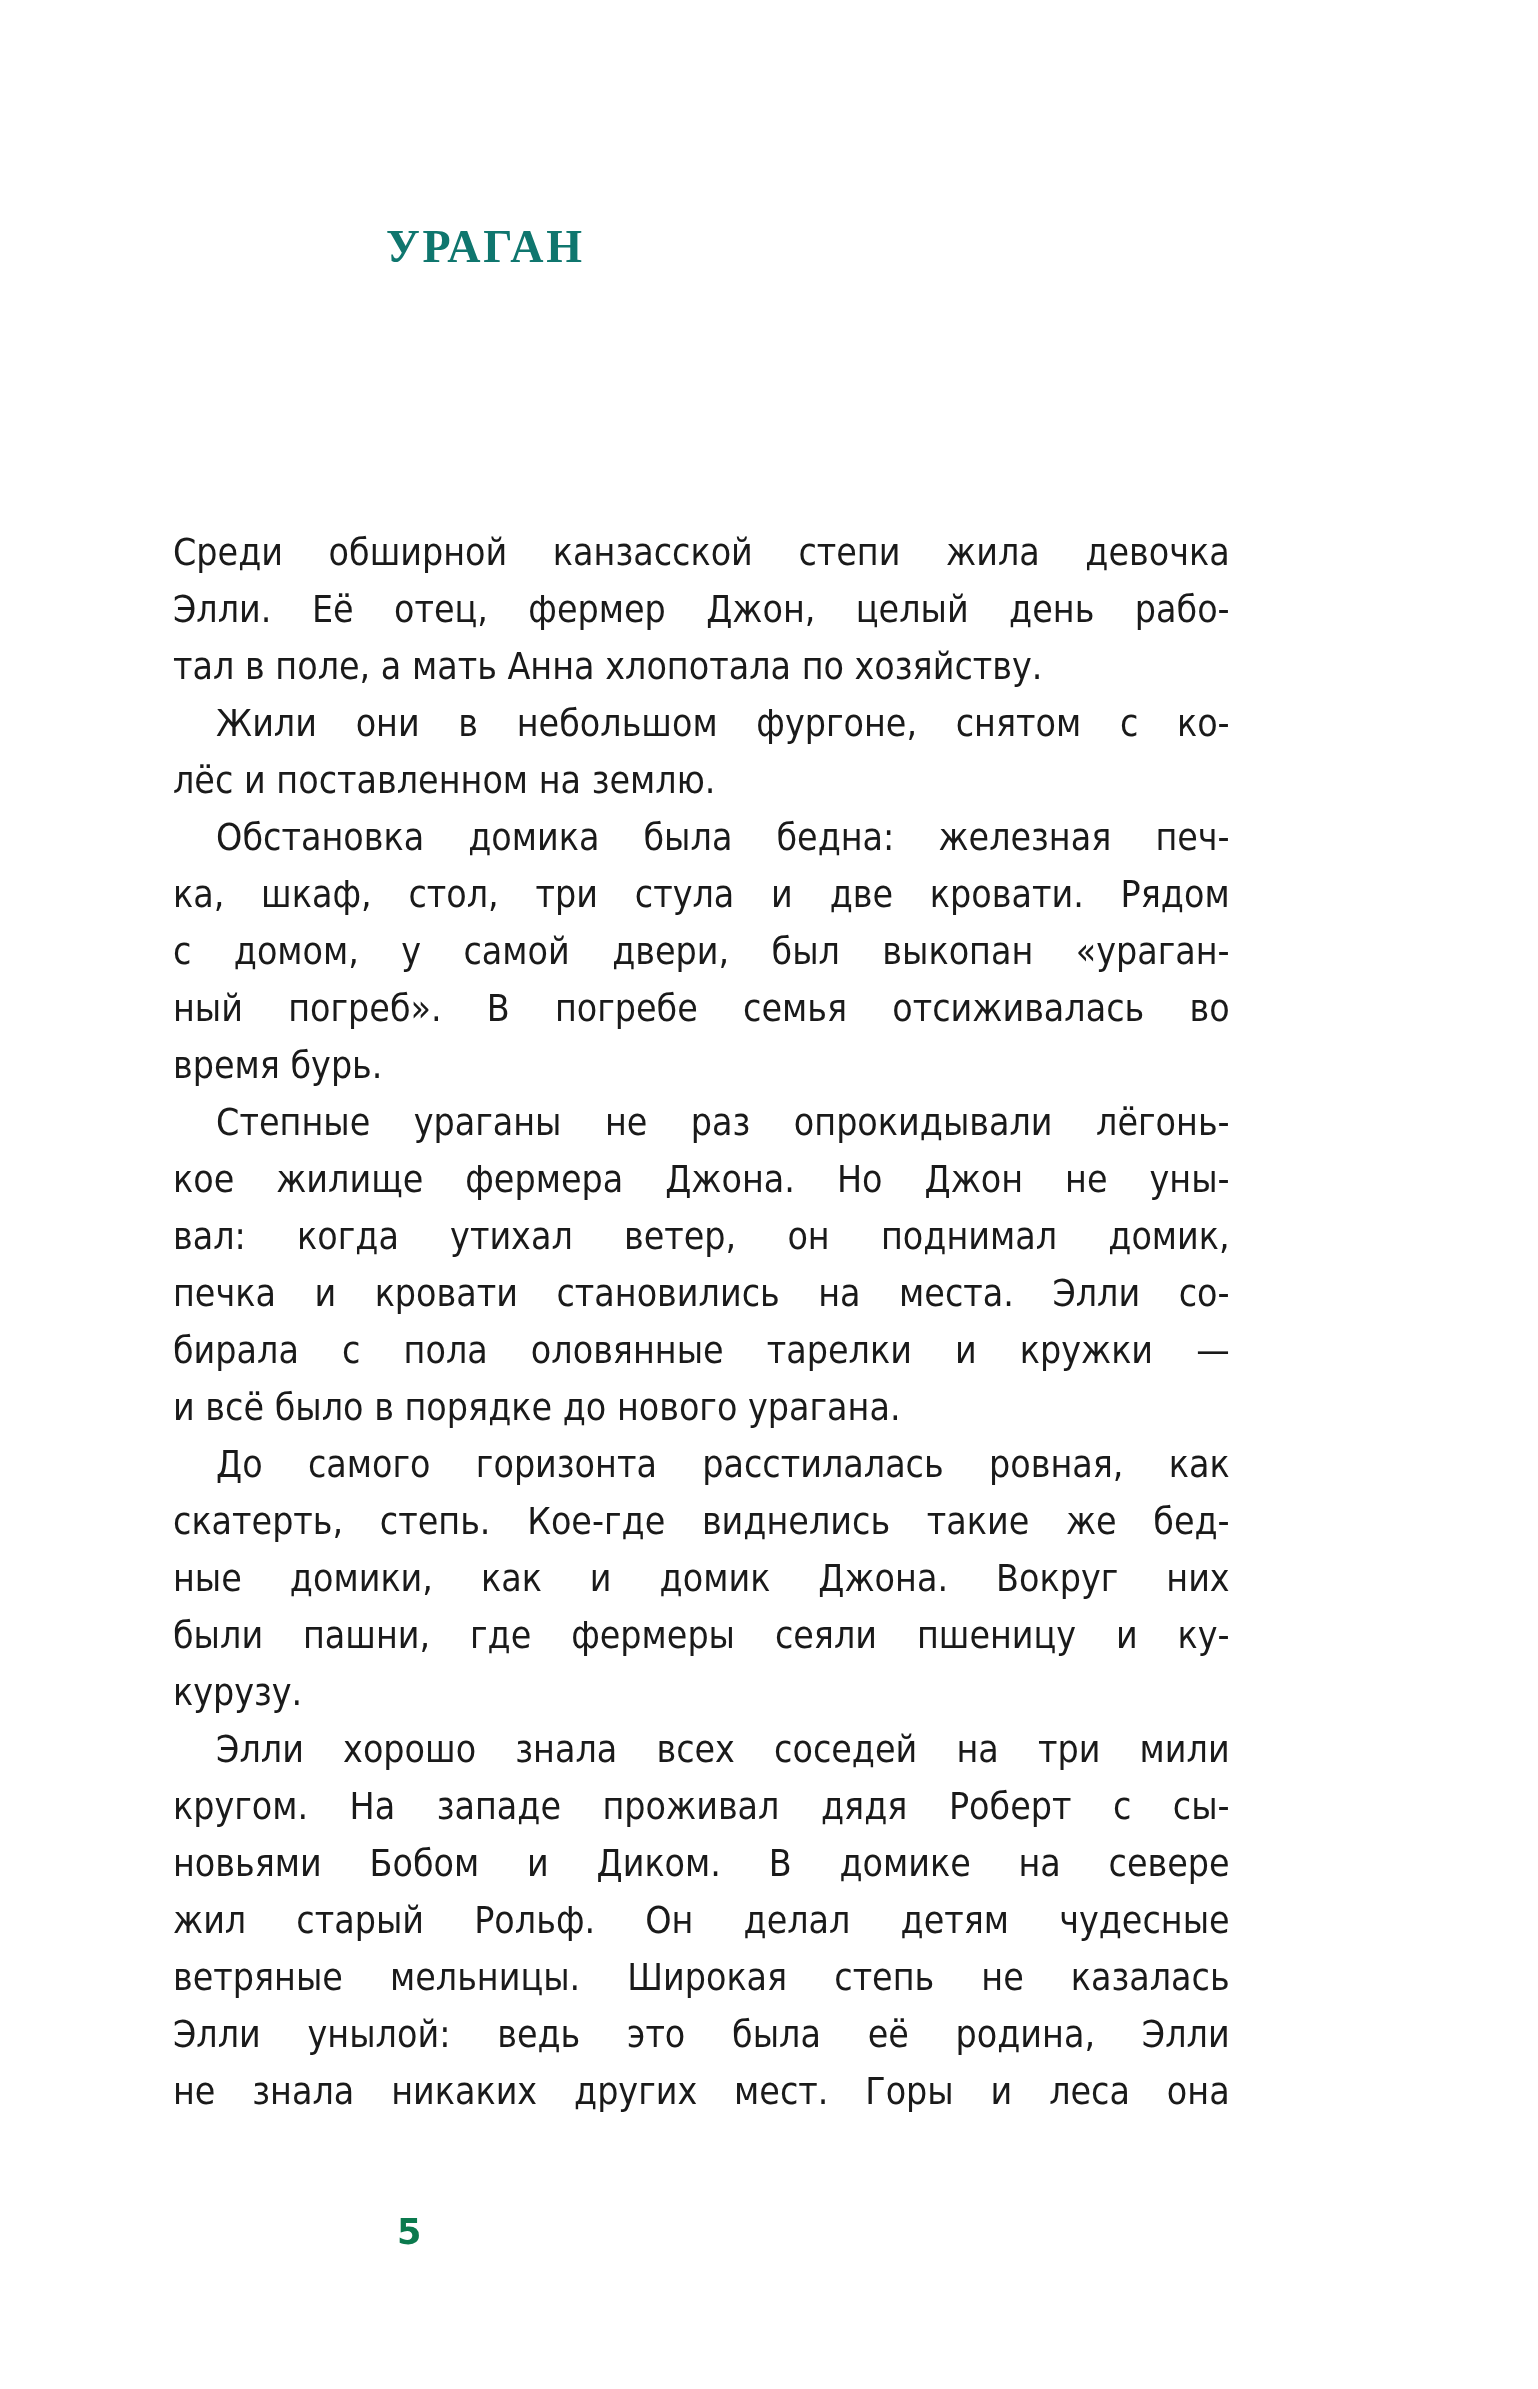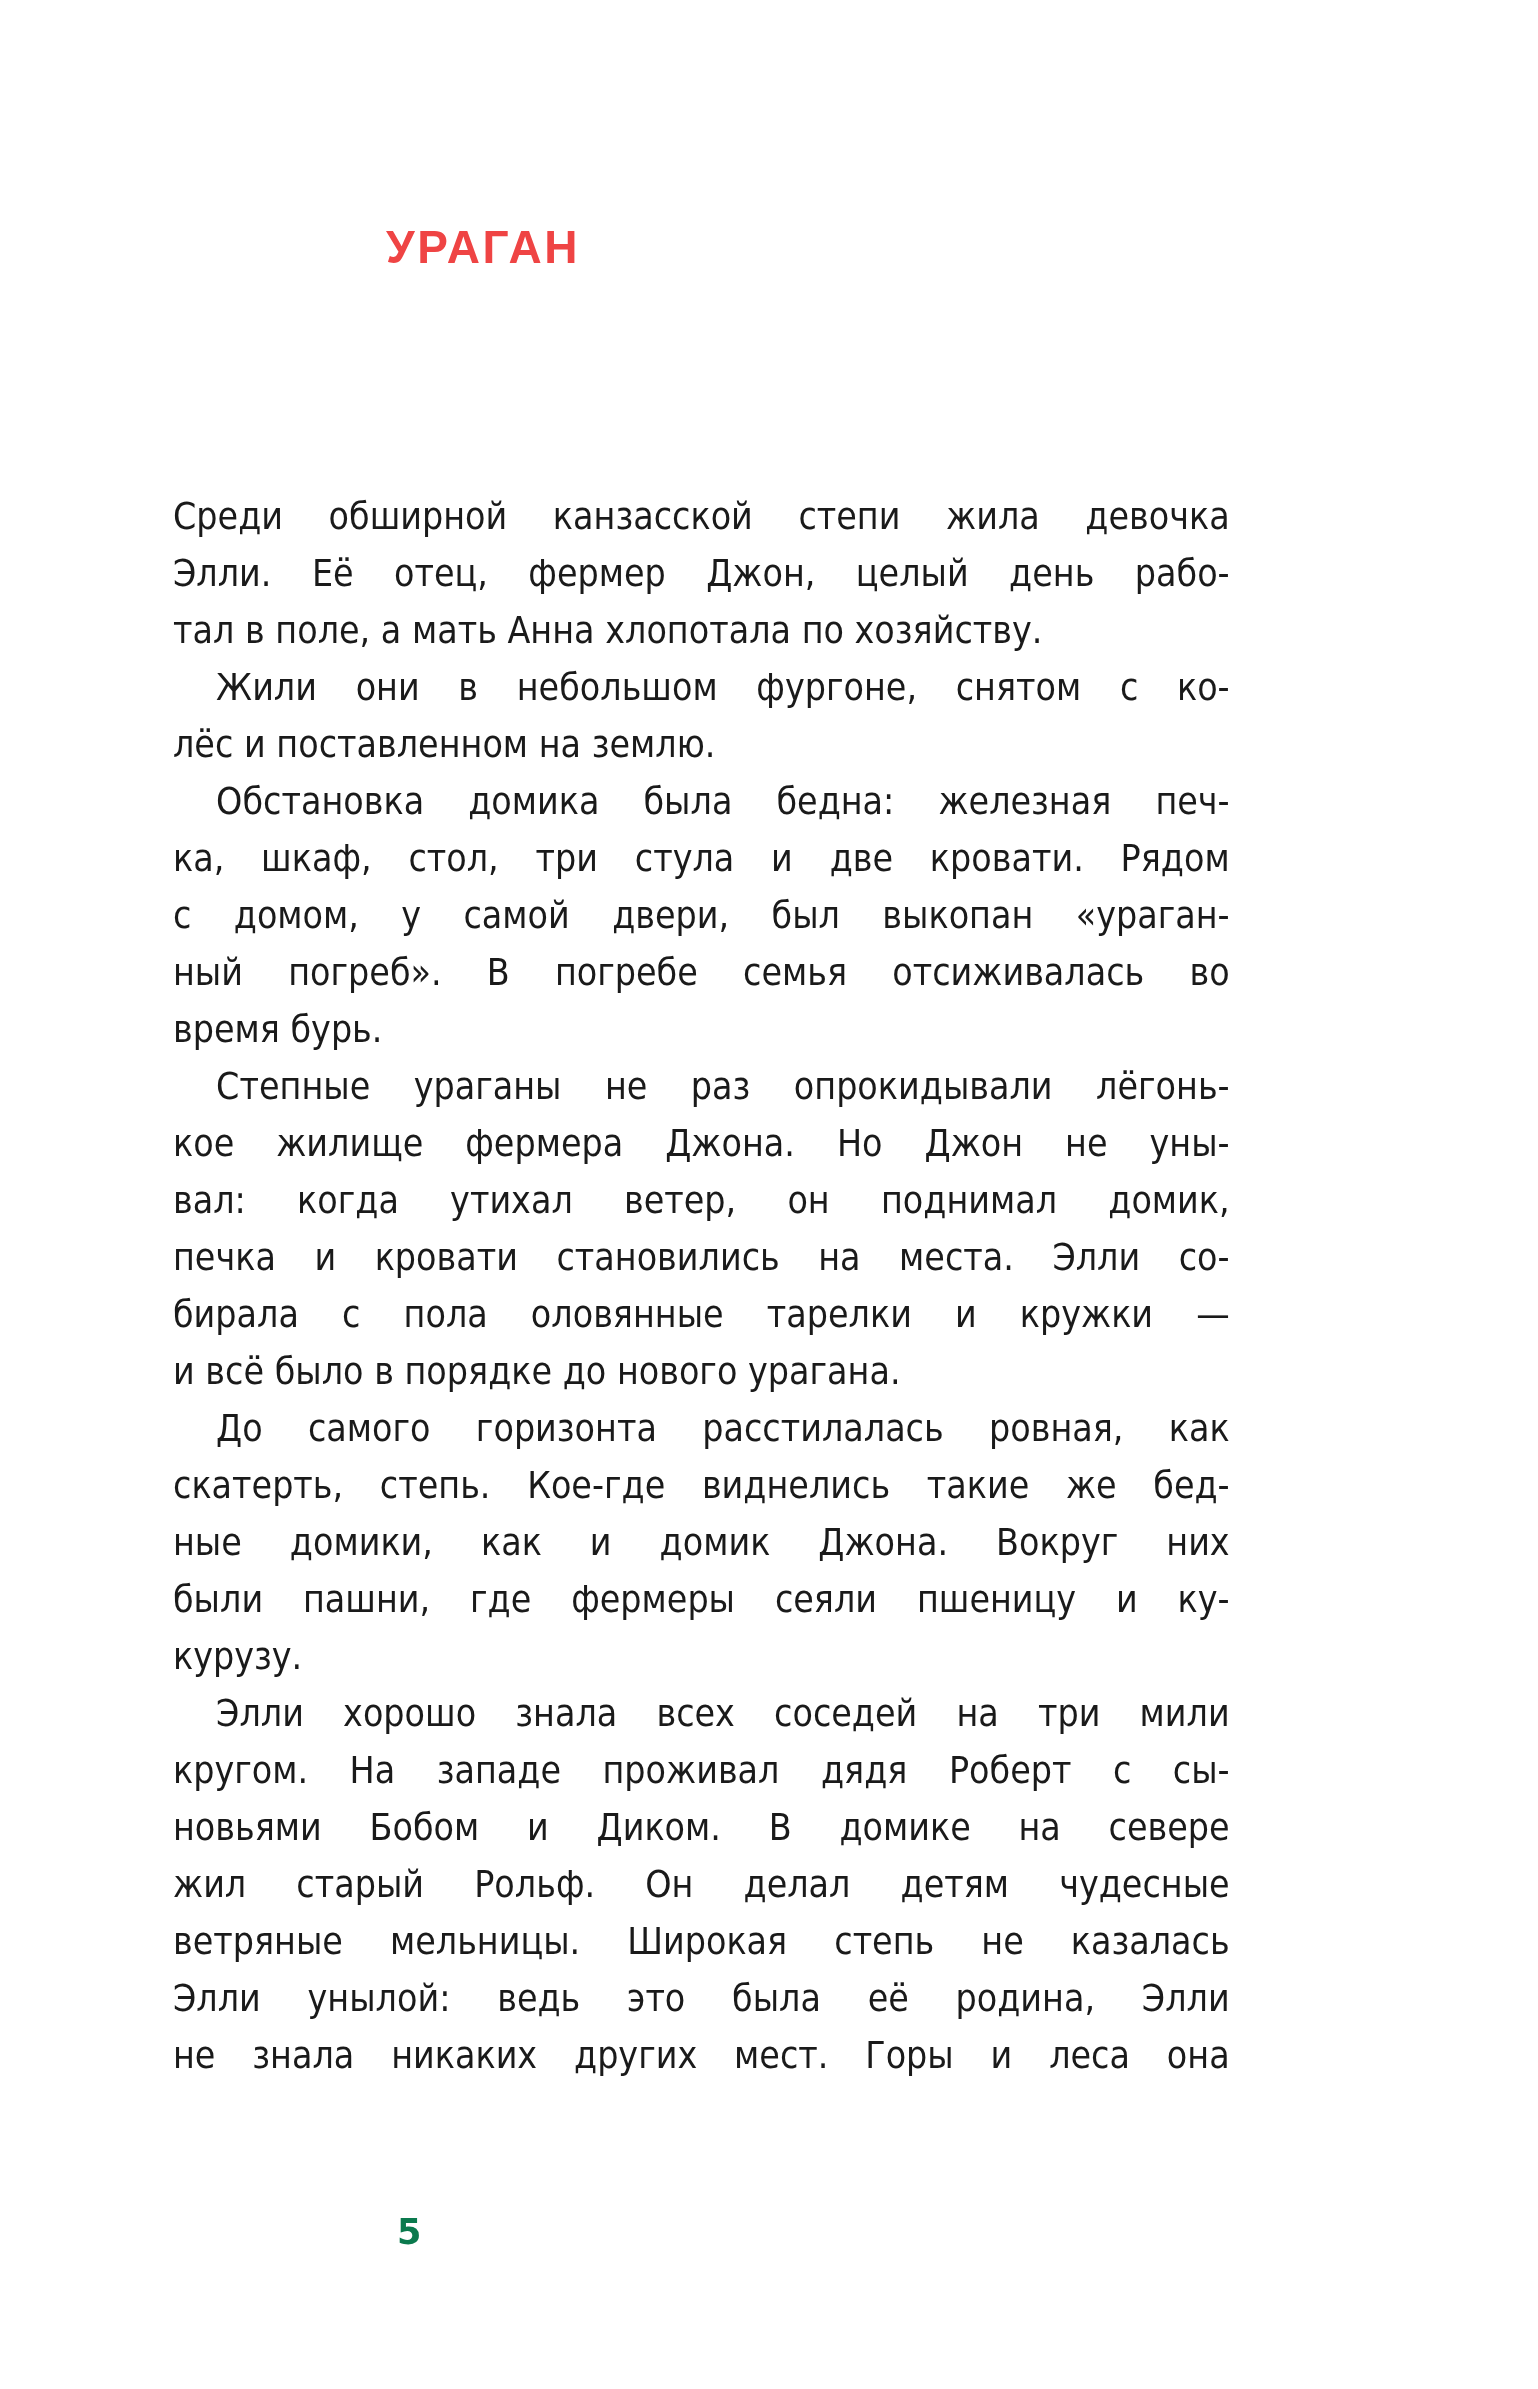--- a/index.html
+++ b/index.html
@@ -20,31 +20,31 @@
       top: 0;
       width: 1539px;
       height: 2389px;
       background: #ffffff;
     }
     .chapter-title {
       position: absolute;
       left: 386px;
       top: 224px;
       margin: 0;
-      font-family: Liberation Sans, sans-serif;
+      font-family: Liberation Serif, serif;
       font-weight: bold;
       font-size: 46px;
       letter-spacing: 2.7px;
-      color: #ef4444;
+      color: #0f766e;
       line-height: 1;
     }
     .body-text {
       position: absolute;
       left: 173px;
-      top: 488px;
+      top: 524px;
       width: 1057px;
     }
     .line {
       display: block;
       height: 57px;
       line-height: 57px;
       font-size: 38px;
       color: #1a1a1a;
       white-space: nowrap;
       text-align: justify;

